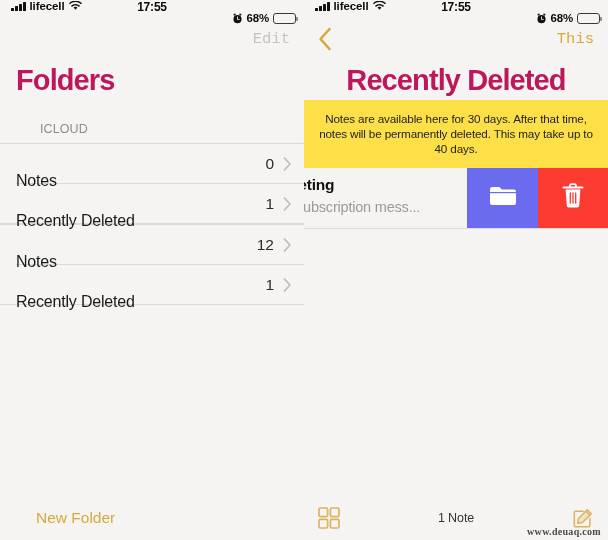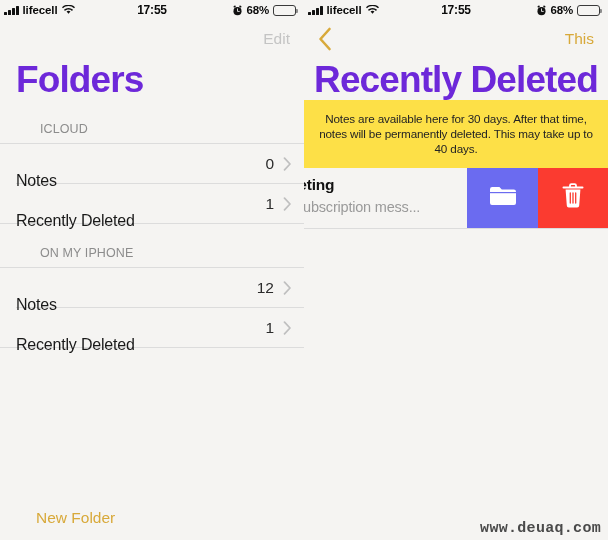--- a/index.html
+++ b/index.html
@@ -23,27 +23,27 @@
     background: #f5f4f2;
     overflow: hidden;
   }
   #panel-left  { left: 0; }
   #panel-right { left: 304px; }
 
   
   .status-bar {
     height: 20px;
     display: flex;
-    align-items: center;
-    padding: 0 8px 0 4px;
+    padding: 0 8px 0 11px;
     box-sizing: border-box;
     font-size: 11.5px;
     font-weight: bold;
     color: #0a0a0a;
     position: relative;
+    flex-direction: column;
   }
   .status-left {
     display: flex;
     align-items: center;
     gap: 4px;
   }
   .signal-bars {
     display: flex;
     align-items: flex-end;
     gap: 1.5px;
@@ -110,34 +110,34 @@
     box-sizing: border-box;
     position: relative;
   }
   .nav-spacer { flex: 1; }
   .nav-btn {
     font-size: 15.5px;
     color: #d8a93a;
     background: none;
     border: none;
     padding: 0;
-    font-family: Liberation Sans, sans-serif;
+    font-family: Liberation Mono, monospace;
     cursor: pointer;
   }
   .nav-btn.disabled { color: #c4c4c4; }
   .back-chevron {
     width: 14px; height: 24px;
     cursor: pointer;
   }
 
   
   .large-title {
-    font-size: 37px;
+    font-size: 29px;
     font-weight: bold;
-    color: #6d28d9;
+    color: #be185d;
     letter-spacing: -0.9px;
     padding: 2px 16px 0 16px;
     line-height: 40px;
   }
   .large-title.centered {
     text-align: center;
     padding-left: 0;
     padding-right: 0;
   }
 
@@ -271,25 +271,25 @@
     font-size: 12.5px;
     color: #333;
     letter-spacing: -0.1px;
   }
   .compose-icon { width: 22px; height: 22px; cursor: pointer; }
 
   .watermark {
     position: absolute;
     right: 7px;
     bottom: 3px;
-    font-size: 15px;
+    font-size: 10px;
     font-weight: bold;
     color: #4a4a4a;
     letter-spacing: 0.3px;
-    font-family: Liberation Mono, monospace;
+    font-family: Liberation Serif, serif;
     z-index: 5;
   }
 </style>
 </head>
 <body>
 
 <div class="screen" id="panel-left">
 
   <div class="status-bar">
     <div class="status-left">
@@ -345,21 +345,20 @@
     <span class="row-label">Recently Deleted</span>
     <span class="row-count">1</span>
     <span class="disclosure">
       <svg viewBox="0 0 9 14" width="9" height="14">
           <path d="M1.5 1.2 7 7l-5.5 5.8" stroke="#bfbfbf" stroke-width="1.7" fill="none" stroke-linecap="round" stroke-linejoin="round"></path>
         </svg>
     </span>
   </div>
   <div class="sep"></div>
 
-  <div class="section-header">ON MY IPHONE</div>
   <div class="sep"></div>
   <div class="row">
     <span class="row-label">Notes</span>
     <span class="row-count">12</span>
     <span class="disclosure">
       <svg viewBox="0 0 9 14" width="9" height="14">
           <path d="M1.5 1.2 7 7l-5.5 5.8" stroke="#bfbfbf" stroke-width="1.7" fill="none" stroke-linecap="round" stroke-linejoin="round"></path>
         </svg>
     </span>
   </div>
@@ -448,15 +447,33 @@
               <path d="M9 5.2V3.6a1.4 1.4 0 0 1 1.4-1.4h3.2A1.4 1.4 0 0 1 15 3.6v1.6" stroke="#fff" stroke-width="1.8" fill="none"></path>
               <path d="M4.6 7.4h14.8l-1.2 16.2a2 2 0 0 1-2 1.9H7.8a2 2 0 0 1-2-1.9L4.6 7.4z" fill="#fff"></path>
               <path d="M9.3 11v10M12 11v10M14.7 11v10" stroke="#fb3b30" stroke-width="1.3" stroke-linecap="round"></path>
             </svg>
         </span>
       </div>
     </div>
   </div>
   <div class="sep"></div>
 
+  <div class="toolbar" id="toolbar-right">
+    <span class="grid-icon">
+      <svg viewBox="0 0 22 22" width="22" height="22">
+          <rect x="1" y="1" width="8.6" height="8.6" rx="1.3" fill="none" stroke="#dcb362" stroke-width="1.7"></rect>
+          <rect x="12.4" y="1" width="8.6" height="8.6" rx="1.3" fill="none" stroke="#dcb362" stroke-width="1.7"></rect>
+          <rect x="1" y="12.4" width="8.6" height="8.6" rx="1.3" fill="none" stroke="#dcb362" stroke-width="1.7"></rect>
+          <rect x="12.4" y="12.4" width="8.6" height="8.6" rx="1.3" fill="none" stroke="#dcb362" stroke-width="1.7"></rect>
+        </svg>
+    </span>
+    <span class="note-count">1 Note</span>
+    <span class="compose-icon">
+      <svg viewBox="0 0 24 24" width="22" height="22">
+          <path d="M19.5 12.5V20a1.6 1.6 0 0 1-1.6 1.6H4.1A1.6 1.6 0 0 1 2.5 20V6.2a1.6 1.6 0 0 1 1.6-1.6h8" fill="none" stroke="#dcb362" stroke-width="1.7" stroke-linecap="round"></path>
+          <path d="M16.6 3.1 21 7.5 11.4 17l-5.2.8.8-5.2L16.6 3.1z" fill="#f0e2c4" stroke="#dcb362" stroke-width="1.6" stroke-linejoin="round"></path>
+          <path d="M15.2 4.6 19.5 8.9" stroke="#dcb362" stroke-width="1.5"></path>
+        </svg>
+    </span>
+  </div>
 
   <div class="watermark">www.deuaq.com</div>
 </div>
 
 </body></html>

